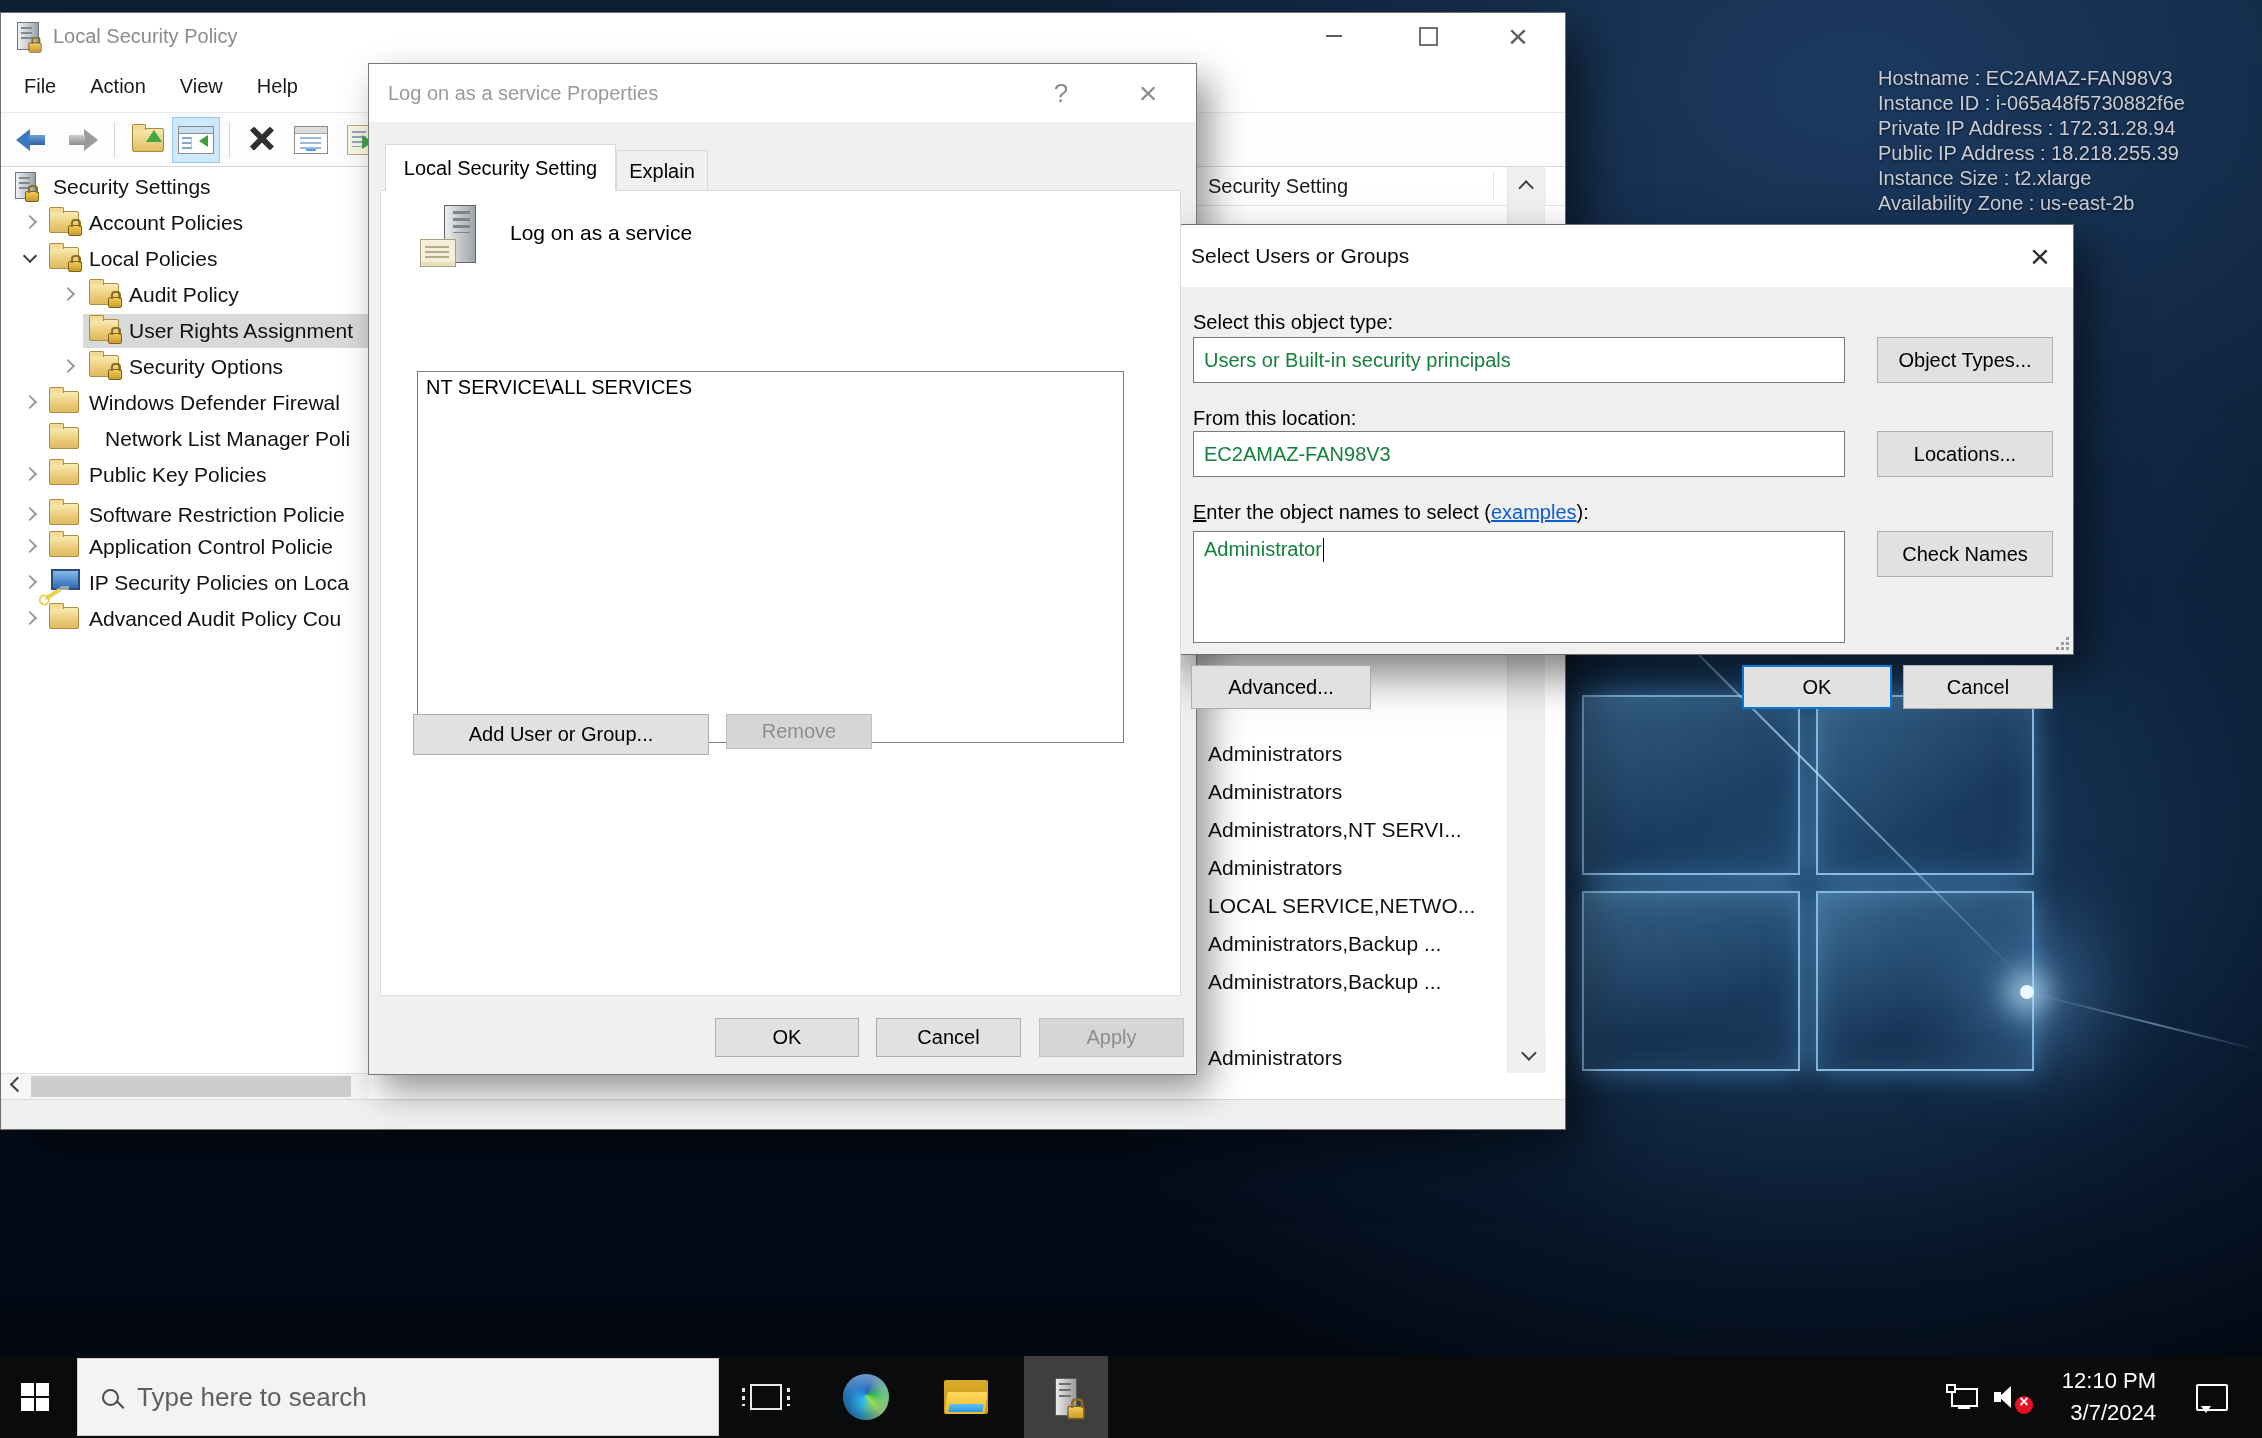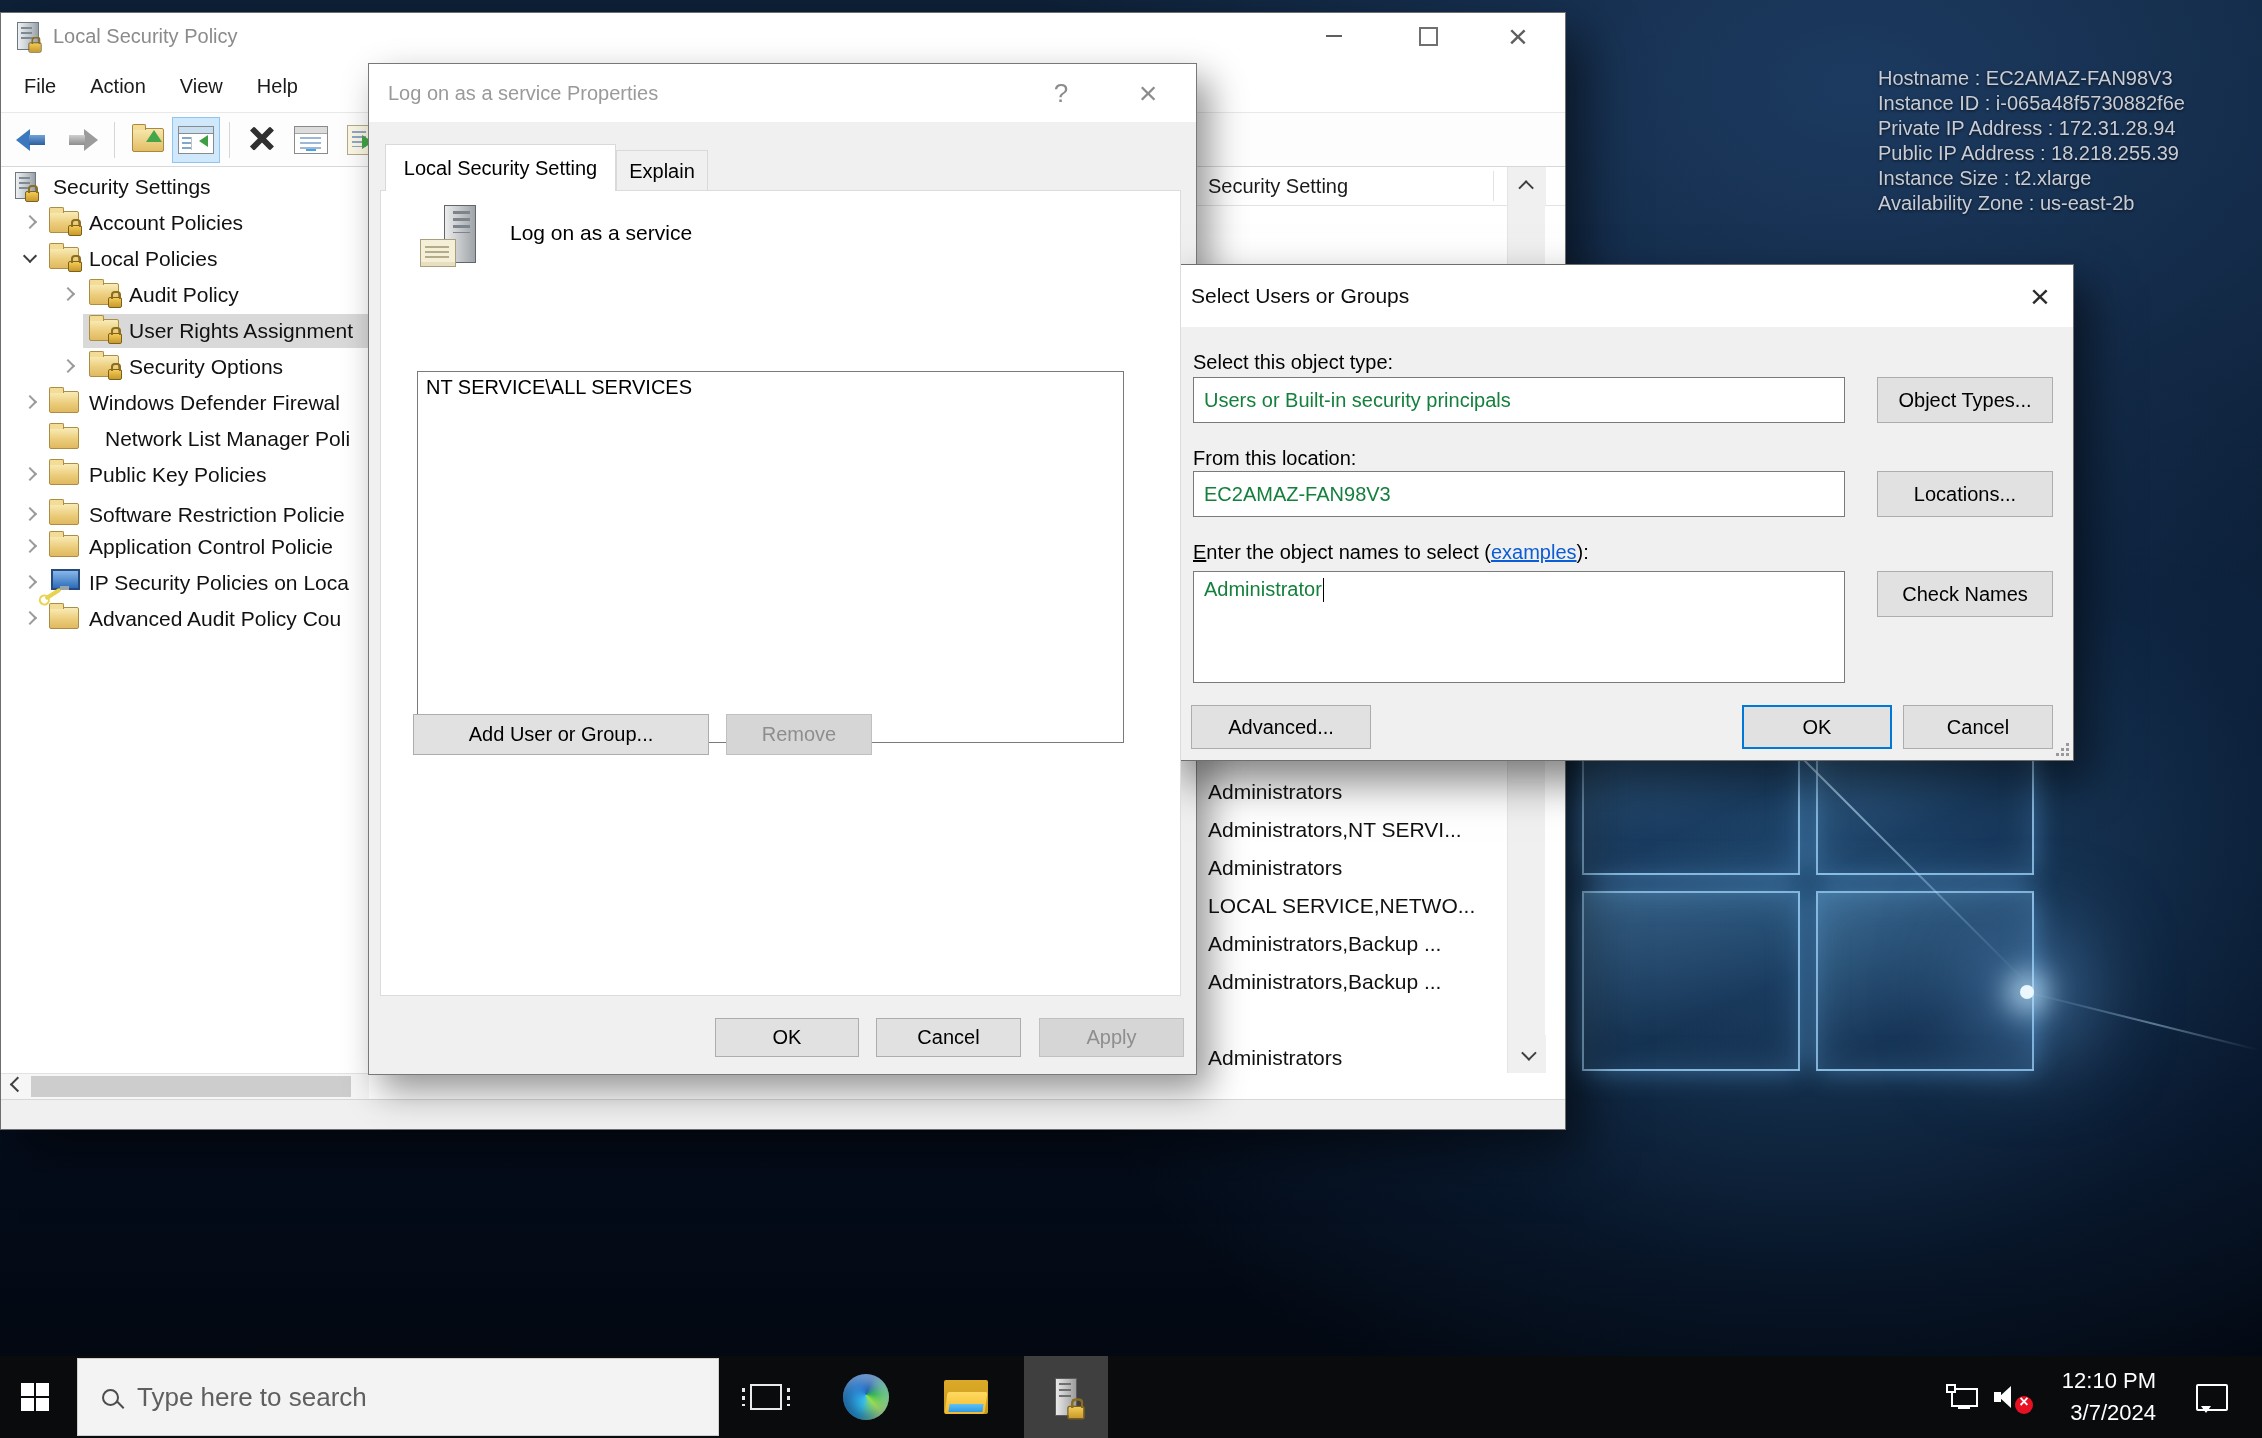--- a/index.html
+++ b/index.html
@@ -152,28 +152,28 @@
     background:repeating-linear-gradient(180deg,#7c858d 0 3px, transparent 3px 7px); }
   .bigsrv::after { content:""; position:absolute; left:0; bottom:0; width:34px; height:26px;
     background:#f6efd7; border:1px solid #a89f7d;
     box-shadow:inset 0 -4px 0 #e8dfc0; }
   .bigsrv .scroll-lines { position:absolute; left:5px; bottom:8px; width:24px; height:13px;
     background:repeating-linear-gradient(180deg,#b4ab8a 0 2px, transparent 2px 5px); z-index:2; }
   .p-policy-name { position:absolute; left:129px; top:30px; font-size:21px; color:#000; }
   .p-listbox { position:absolute; left:36px; top:180px; width:707px; height:372px; background:#fff; border:1px solid #7a7a7a; overflow:hidden; }
   .p-member { height:32px; line-height:30px; font-size:20px; color:#000; padding-left:8px; }
   .p-add { left:32px; top:523px; width:296px; height:41px; }
-  .p-remove { left:345px; top:523px; width:146px; height:41px; }
+  .p-remove { left:345px; top:523px; width:146px; height:35px; }
   .p-ok { left:346px; top:954px; width:144px; height:39px; }
   .p-cancel { left:507px; top:954px; width:145px; height:39px; }
   .p-apply { left:670px; top:954px; width:145px; height:39px; }
 
   
-  .select { position:absolute; left:1166px; top:224px; width:908px; height:497px; background:#f0f0f0;
-    border:1px solid #6e6e6e; box-shadow:16px 20px 40px rgba(0,0,0,.5);margin-top:40px; }
+  .select { position:absolute; left:1166px; top:224px; width:908px; height:431px; background:#f0f0f0;
+    border:1px solid #6e6e6e; box-shadow:16px 20px 40px rgba(0,0,0,.5); }
   .s-title { position:absolute; left:0; top:0; width:100%; height:62px; background:#fff; }
   .s-title-text { position:absolute; left:24px; top:0; line-height:62px; font-size:21px; color:#0d0d0d; }
   .s-close { position:absolute; left:845px; top:0; width:56px; height:62px; display:flex; align-items:center; justify-content:center; font-size:34px; color:#2c2c2c; }
   .s-lbl1 { left:26px; top:86px; }
   .s-f1 { left:26px; top:112px; width:652px; height:46px; }
   .s-objtypes { left:710px; top:112px; width:176px; height:46px; }
   .s-lbl2 { left:26px; top:182px; }
   .s-f2 { left:26px; top:206px; width:652px; height:46px; }
   .s-locations { left:710px; top:206px; width:176px; height:46px; }
   .s-lbl3 { left:26px; top:276px; }

